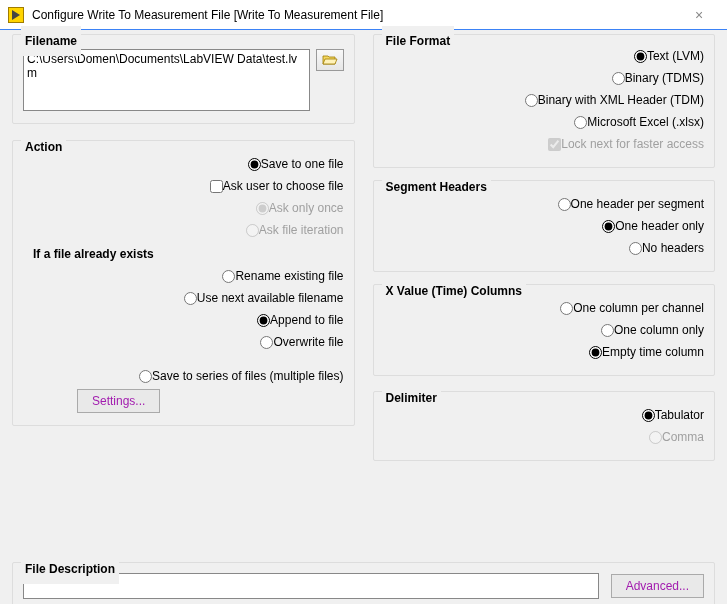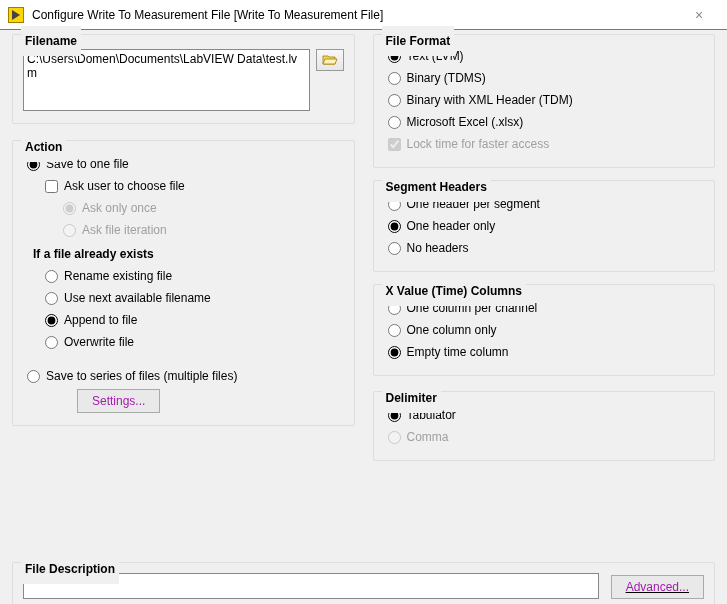--- a/index.html
+++ b/index.html
@@ -82,23 +82,24 @@
   .browse-btn {
     width: 28px; height: 22px;
     border: 1px solid #999;
     background: linear-gradient(#f8f8f8,#e6e6e6);
     display: flex; align-items: center; justify-content: center;
     align-self: flex-start;
   }
   .row {
     display: flex;
     align-items: center;
-    gap: 6px;
+    gap: 0;
     padding: 2px 0 2px 4px;
     min-height: 22px;
+    justify-content: flex-end;
   }
   .row.indent1 { padding-left: 22px; }
   .row.indent2 { padding-left: 40px; }
   input[type="radio"], input[type="checkbox"] {
     width: 13px; height: 13px;
     accent-color: #000;
   }
   input[type="checkbox"]:disabled + span,
   input[type="radio"]:disabled + span { color: #a0a0a0; }
   .disabled-text { color: #a0a0a0; }
@@ -107,23 +108,22 @@
     background: #e9e9e9;
     padding: 4px 14px;
     font-size: 12px;
     font-family: inherit;
     min-width: 82px;
     text-align: center;
   }
   .btn:disabled { color: #a21caf; }
   .desc-row {
     display: flex;
-    align-items: flex-end;
+    align-items: center;
     gap: 12px;
-    text-decoration: underline;
   }
   .desc-input {
     flex: 1;
     height: 26px;
     border: 1px solid #888;
     background: #fff;
     padding: 2px 4px;
     font-family: inherit;
     font-size: 12px;
   }
@@ -226,21 +226,21 @@
       <label class="row">
         <input type="radio" name="fmt" style="">
         <span>Binary with XML Header (TDM)</span>
       </label>
       <label class="row">
         <input type="radio" name="fmt" style="">
         <span>Microsoft Excel (.xlsx)</span>
       </label>
       <label class="row">
         <input type="checkbox" checked="" disabled="" style="">
-        <span class="disabled-text">Lock time for faster access</span>
+        <span class="disabled-text">Lock next for faster access</span>
       </label>
     </div>
 
     <div class="group" style="padding-top:12px; margin-top:8px;">
       <div class="group-title">Segment Headers</div>
       <label class="row">
         <input type="radio" name="seghdr" style="">
         <span>One header per segment</span>
       </label>
       <label class="row">

